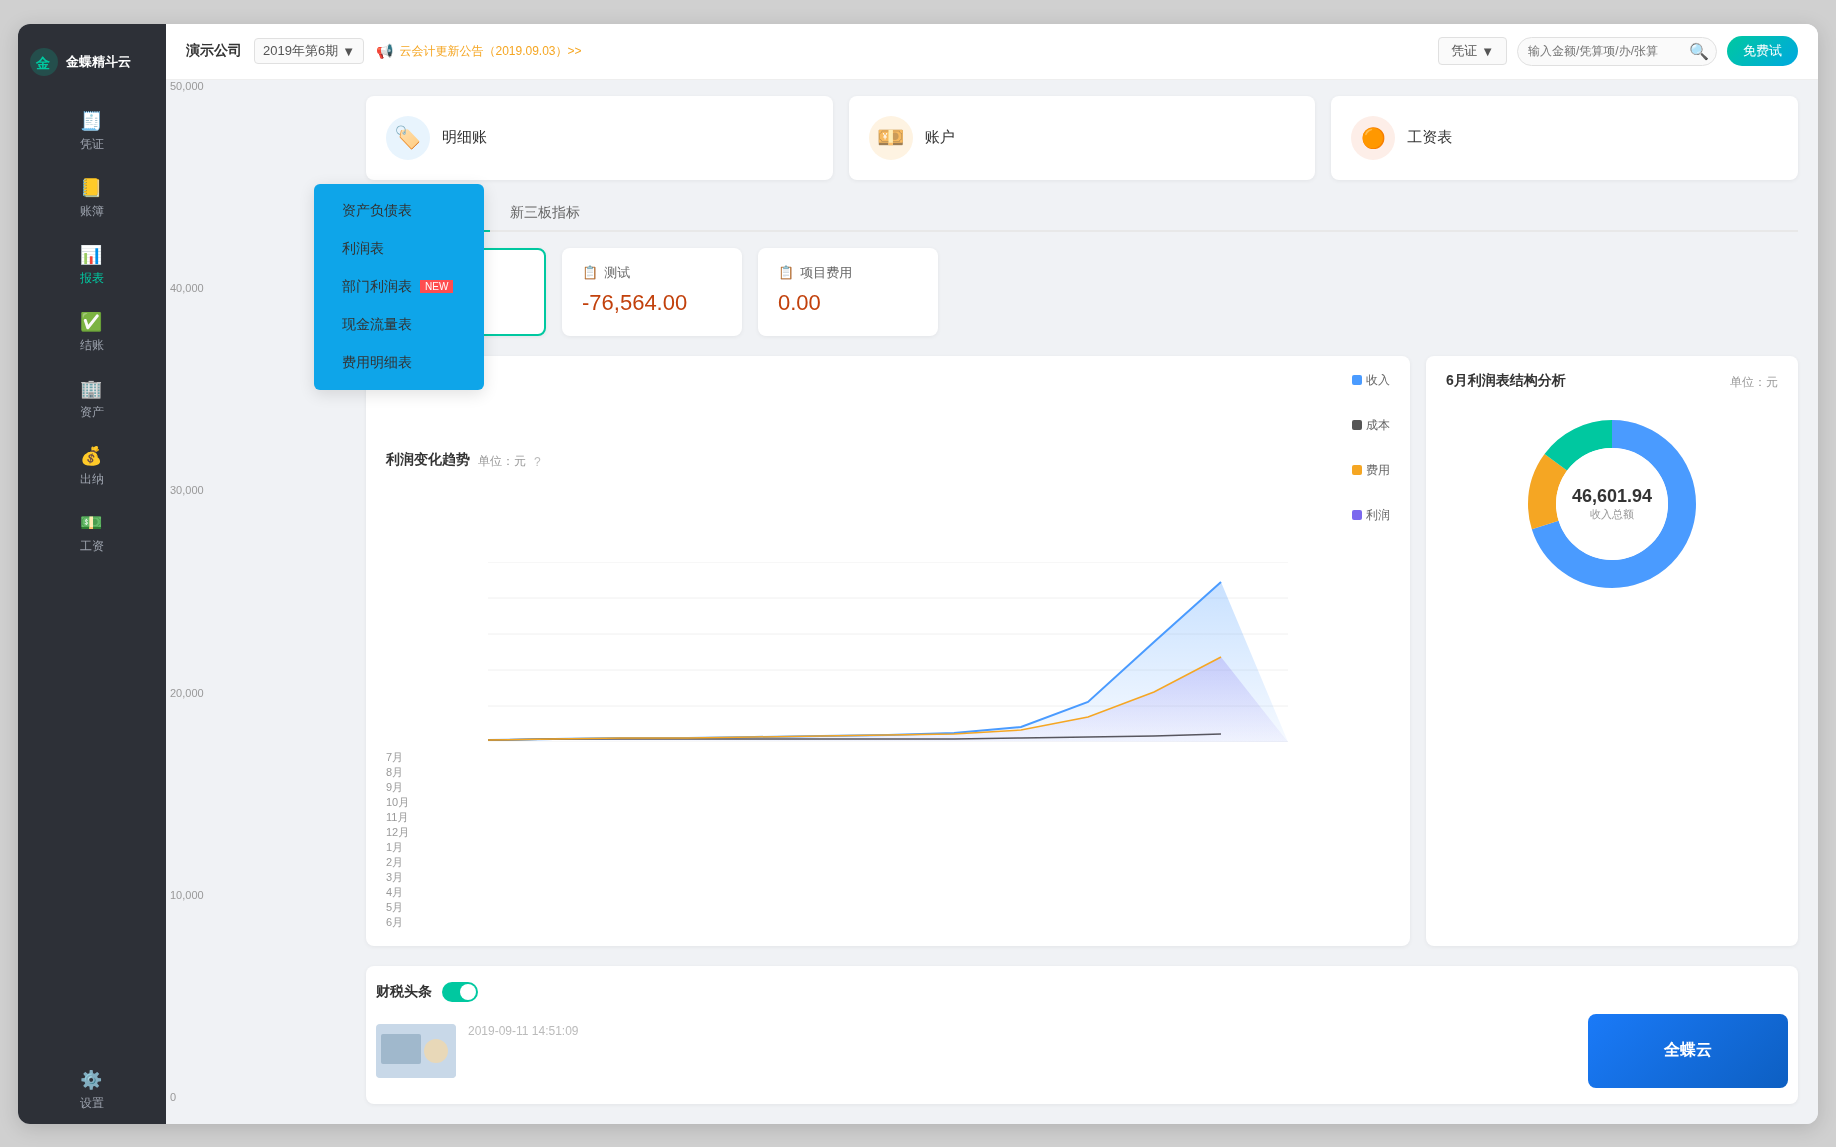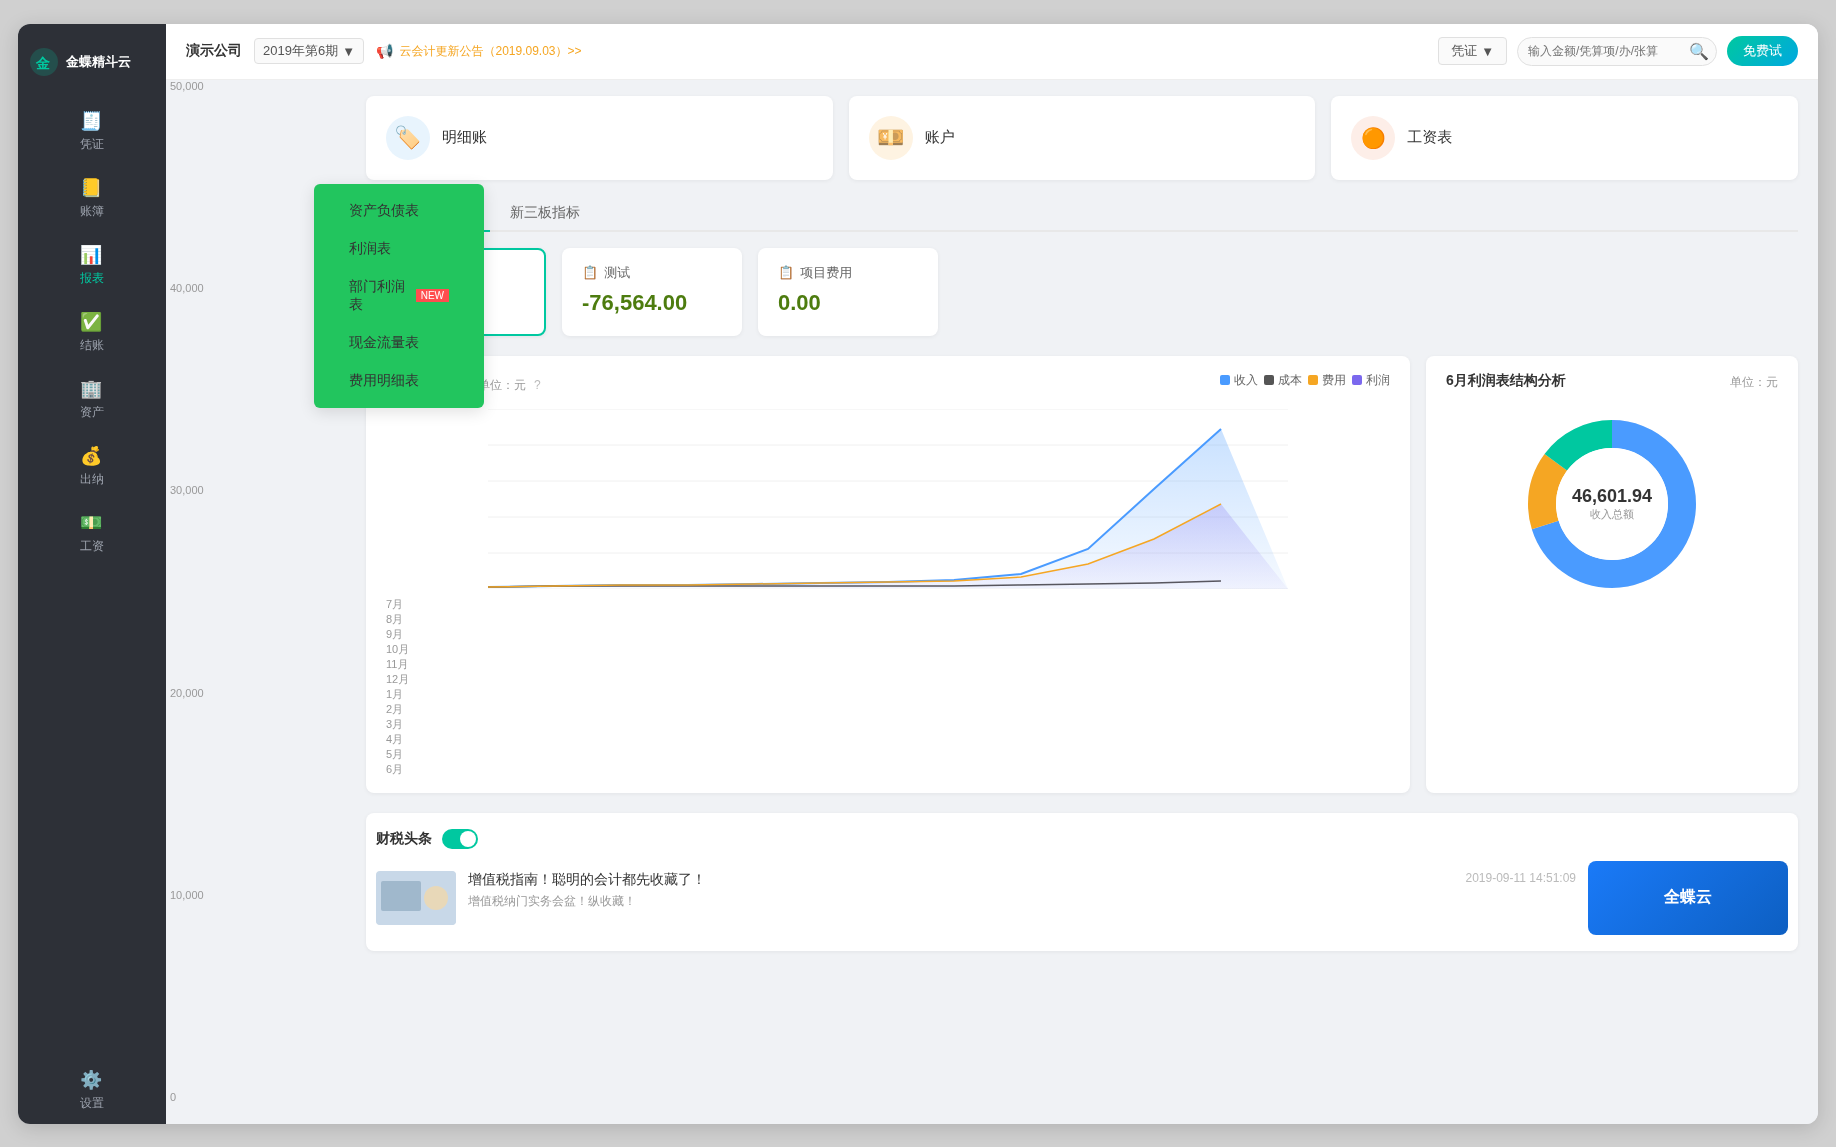--- a/index.html
+++ b/index.html
@@ -158,25 +158,25 @@
       font-size: 13px;
       cursor: pointer;
       border: none;
     }
     
     .dropdown-overlay {
       position: absolute;
       top: 104px;
       left: 148px;
       width: 170px;
-      background: #22c55e;
+      background: #0ea5e9;
       box-shadow: 0 4px 16px rgba(0,0,0,0.12);
       border-radius: 6px;
       z-index: 100;
-      padding: 8px 15px;
+      padding: 8px 8px;
     }
     .dropdown-item {
       padding: 10px 20px;
       font-size: 14px;
       color: #333;
       cursor: pointer;
       display: flex;
       align-items: center;
       gap: 8px;
     }
@@ -271,22 +271,22 @@
     }
     .kpi-card-header {
       display: flex;
       align-items: center;
       gap: 6px;
       font-size: 13px;
       color: #666;
     }
     .kpi-card-value {
       font-size: 22px;
-      font-weight: 700;
-      color: #4d7c0f;
+      font-weight: 400;
+      color: #c2410c;
     }
     
     .charts-row {
       display: flex;
       gap: 16px;
       margin-bottom: 20px;
     }
     .chart-main {
       flex: 1;
       background: #fff;
@@ -306,24 +306,25 @@
       color: #333;
       font-weight: 600;
       margin-bottom: 4px;
     }
     .chart-subtitle {
       font-size: 12px;
       color: #999;
     }
     .chart-legend {
       display: flex;
-      gap: 6px;
-      margin-bottom: 10px;
+      gap: 28px;
+      margin-bottom: 28px;
       align-items: center;
       justify-content: flex-end;
+      flex-direction: column;
     }
     .legend-item {
       display: flex;
       align-items: center;
       gap: 4px;
       font-size: 12px;
       color: #666;
     }
     .legend-dot {
       width: 10px;
@@ -722,24 +723,20 @@
           </div>
           <div style="display:flex;gap:12px;">
             <div class="news-item" style="flex:1;border:none;">
               <div class="news-thumb">
                 <svg width="80" height="54" viewBox="0 0 80 54">
                   <rect width="80" height="54" fill="#c8d8e8" rx="4"></rect>
                   <rect x="5" y="10" width="40" height="30" fill="#a0b8cc" rx="2"></rect>
                   <circle cx="60" cy="27" r="12" fill="#e8d8b8"></circle>
                 </svg>
               </div>
-              <div class="news-content">
-                <div class="news-title-text">增值税指南！聪明的会计都先收藏了！</div>
-                <div class="news-desc">增值税纳门实务会盆！纵收藏！</div>
-              </div>
               <div class="news-time">2019-09-11 14:51:09</div>
             </div>
             <div class="promo-banner">
               <span>全蝶云</span>
             </div>
           </div>
         </div>
       </div>
     </div>
   </div>

